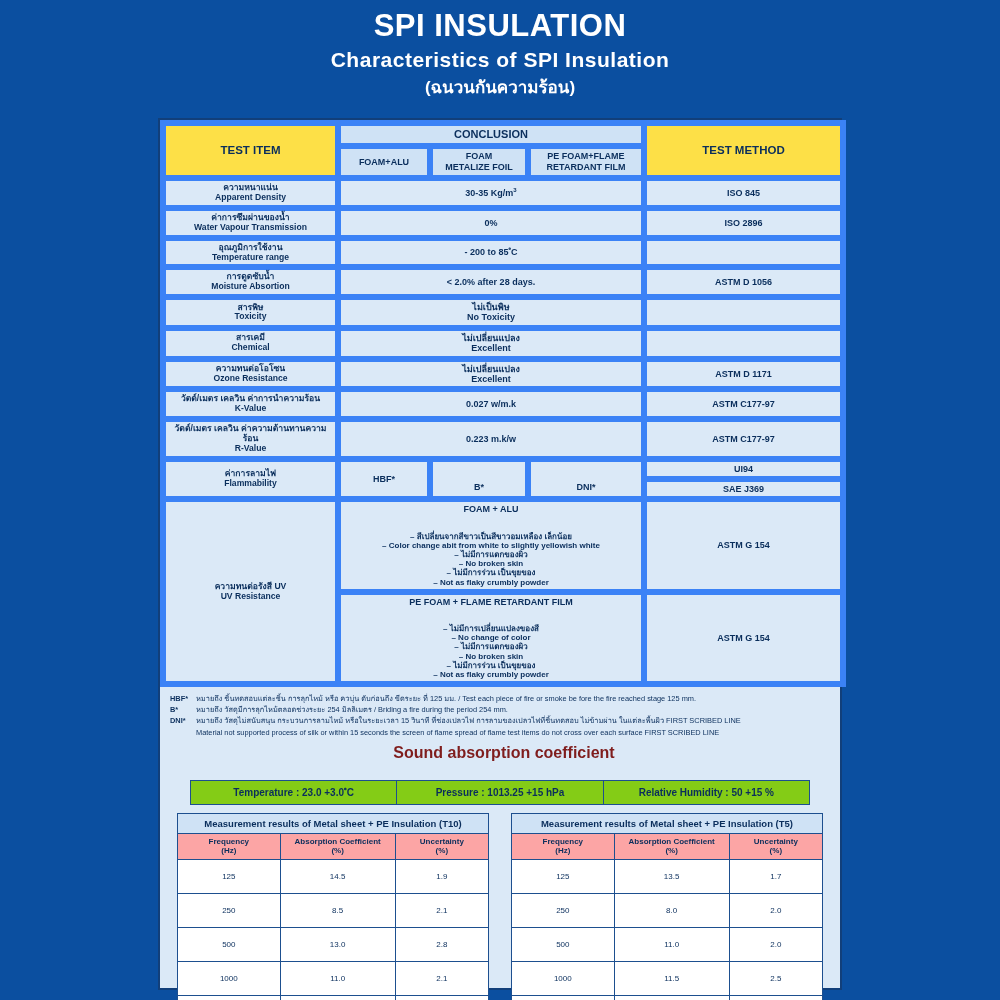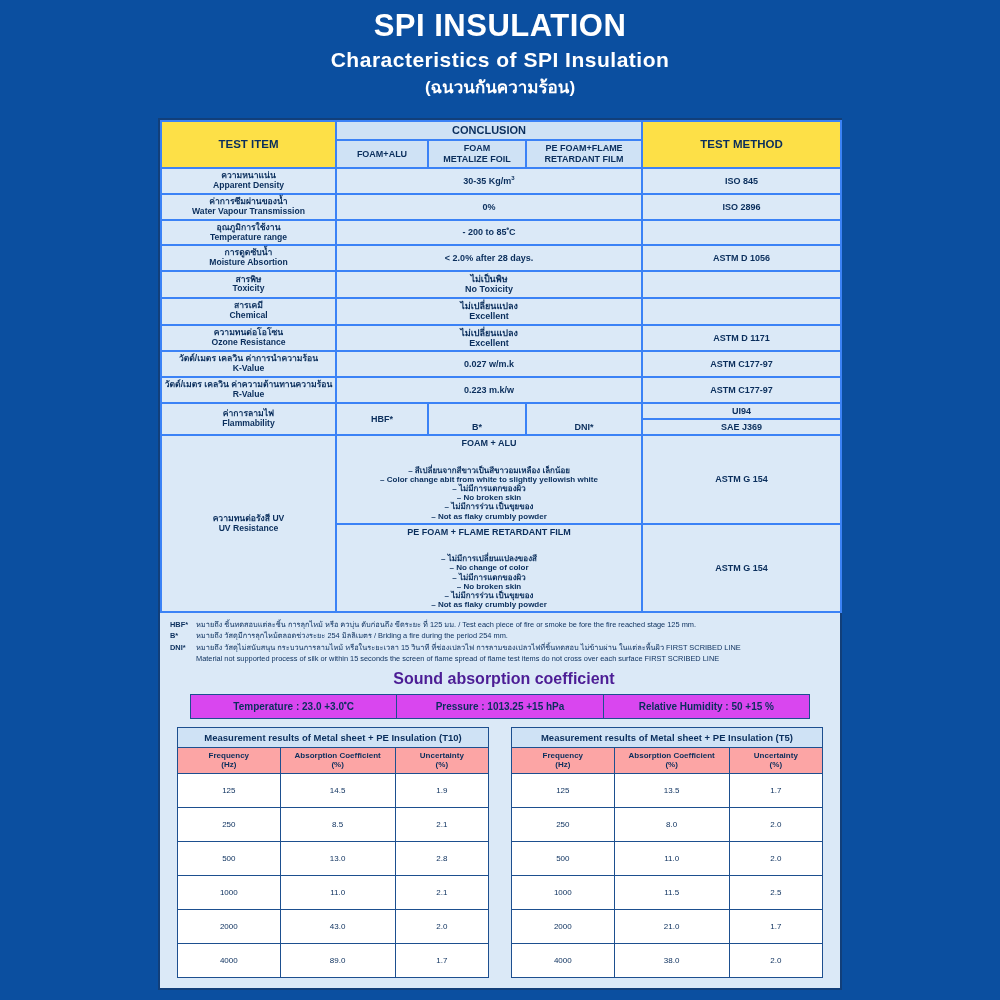--- a/index.html
+++ b/index.html
@@ -26,21 +26,21 @@
     border:2px solid #123f7a;
     box-sizing:border-box;
     padding:0;
   }
   table{border-collapse:collapse;}
   .main{
     width:100%;table-layout:fixed;
     font-size:8.5px;color:#0a2e5c;
   }
   .main td,.main th{
-    border:2px solid #3b82f6;
+    border:6px solid #3b82f6;
     text-align:center;vertical-align:middle;
     padding:2px 2px;
     line-height:1.15;
   }
   .hdr{font-weight:bold;font-size:11.5px;background:#fde047;}
   .hdr2{font-weight:bold;font-size:9px;background:#cfe2f5;}
   .conc{font-weight:bold;font-size:11px;background:#cfe2f5;}
   .item{font-weight:bold;font-size:8.6px;}
   .val{font-weight:bold;font-size:9px;}
   .meth{font-weight:bold;font-size:9px;}
@@ -51,28 +51,28 @@
   .uvbox .cap{font-size:9px;}
   .uvbox ul{margin:17px 0 0 0;padding:0;list-style:none;}
   .uvbox li{white-space:nowrap;}
   .notes{
     padding:6px 10px 4px 10px;font-size:7.4px;color:#0a2e5c;line-height:1.5;
   }
   .notes .row{display:flex;}
   .notes .lab{width:26px;font-weight:bold;flex:none;}
   .notes .txt{flex:1;}
   .sound-title{
-    text-align:center;font-size:16px;font-weight:bold;color:#4c1d95;
-    margin-top:2px;margin-bottom:6px;padding-left:8px;
+    text-align:center;font-size:16px;font-weight:bold;color:#7f1d1d;
+    margin-top:2px;margin-bottom:18px;padding-left:8px;
   }
   .cond{
     width:620px;margin:0 auto 8px auto;table-layout:fixed;
     font-size:10px;font-weight:bold;color:#0a2e5c;
   }
-  .cond td{border:1px solid #1d4f8f;text-align:center;padding:4px 2px;background:#d946ef;}
+  .cond td{border:1px solid #1d4f8f;text-align:center;padding:4px 2px;background:#84cc16;}
   .twocol{display:flex;justify-content:center;gap:22px;padding:0 10px;}
   .mtbl{width:312px;table-layout:fixed;font-size:8px;color:#0a2e5c;}
   .mtbl td{border:1px solid #1d4f8f;text-align:center;padding:12px 1px;background:#ffffff;}
   .mtbl td.head{
     background:#cfe2f5;font-weight:bold;font-size:9.5px;padding:4px 2px;
   }
   .mtbl td.sub{background:#fca5a5;font-weight:bold;font-size:8px;line-height:1.2;padding:3px 1px;}
   sup{font-size:6px;}
 </style>
 </head>

